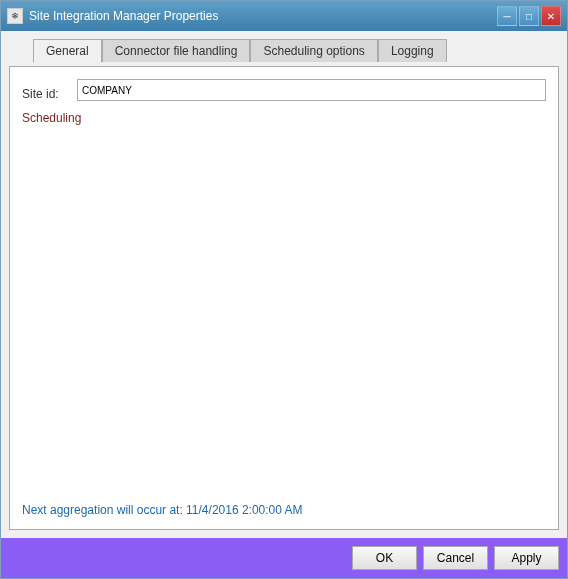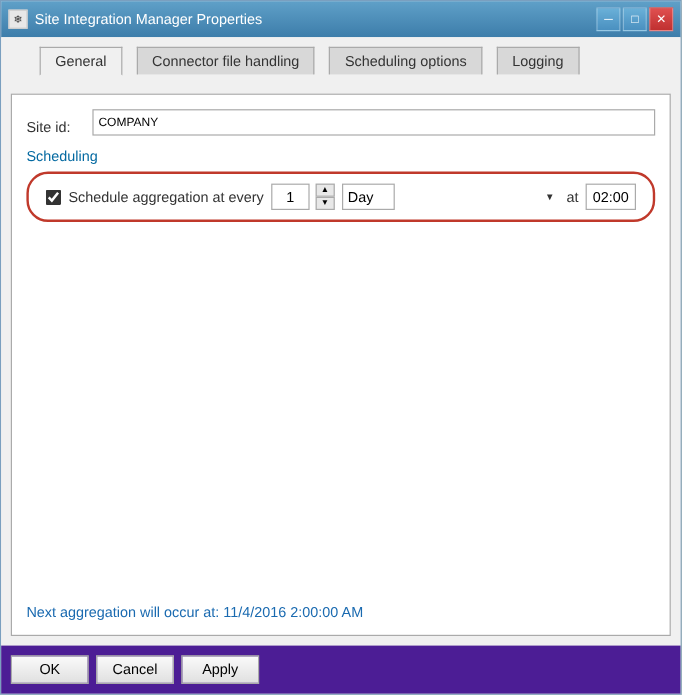--- a/index.html
+++ b/index.html
@@ -74,22 +74,22 @@
     }
     .content-area {
       flex: 1;
       display: flex;
       flex-direction: column;
       padding: 8px;
       background: #f0f0f0;
     }
     .tabs {
       display: flex;
-      gap: 12px;
-      margin-bottom: 16px;
+      gap: 0;
+      margin-bottom: 4px;
       padding-left: 24px;
     }
     .tab {
       padding: 4px 12px;
       border: 1px solid #aaa;
       border-bottom: none;
       background: #d8d8d8;
       cursor: pointer;
       font-size: 12px;
       color: #333;
@@ -125,21 +125,21 @@
       flex: 1;
       height: 22px;
       border: 1px solid #aaa;
       padding: 2px 4px;
       font-size: 10px;
       background: white;
       outline: none;
     }
     .section-label {
       font-size: 12px;
-      color: #0369a1;
+      color: #7f1d1d;
       margin-bottom: 6px;
     }
     .scheduling-box {
       border: 2px solid #c0392b;
       border-radius: 18px;
       padding: 8px 14px;
       display: flex;
       align-items: center;
       gap: 6px;
       background: white;
@@ -219,24 +219,24 @@
       background: white;
       padding: 0 2px;
     }
     .next-aggregation {
       margin-top: auto;
       color: #1a6ab0;
       font-size: 12px;
     }
     .dialog-footer {
       display: flex;
-      justify-content: flex-start;
+      justify-content: flex-end;
       gap: 6px;
       padding: 8px;
-      background: #4c1d95;
+      background: #8b5cf6;
       flex-shrink: 0;
     }
     .dialog-btn {
       min-width: 65px;
       height: 24px;
       border: 1px solid #aaa;
       background: linear-gradient(to bottom, #fafafa, #e0e0e0);
       font-size: 12px;
       cursor: pointer;
       padding: 0 12px;
@@ -283,39 +283,20 @@
 
     <div class="tab-content">
 
       <div class="field-row">
         <span class="field-label">Site id:</span>
         <input type="text" class="field-input" value="COMPANY" style="">
       </div>
 
       <div class="section-label">Scheduling</div>
 
-      <div class="scheduling-box">
-        <input type="checkbox" class="schedule-checkbox" checked="" style="">
-        <span class="schedule-text">Schedule aggregation at every</span>
-        <input type="text" class="schedule-number" value="1" style="">
-        <div class="spinner">
-          <div class="spinner-btn">▲</div>
-          <div class="spinner-btn">▼</div>
-        </div>
-        <div class="dropdown-wrap">
-          <select class="schedule-dropdown">
-            <option>Day</option>
-            <option>Week</option>
-            <option>Month</option>
-          </select>
-          <span class="dropdown-arrow">▼</span>
-        </div>
-        <span class="at-label">at</span>
-        <input type="text" class="time-input" value="02:00" style="">
-      </div>
 
       <div class="spacer"></div>
 
       <div class="next-aggregation">Next aggregation will occur at: 11/4/2016 2:00:00 AM</div>
     </div>
   </div>
 
   <div class="dialog-footer">
     <button class="dialog-btn">OK</button>
     <button class="dialog-btn">Cancel</button>

